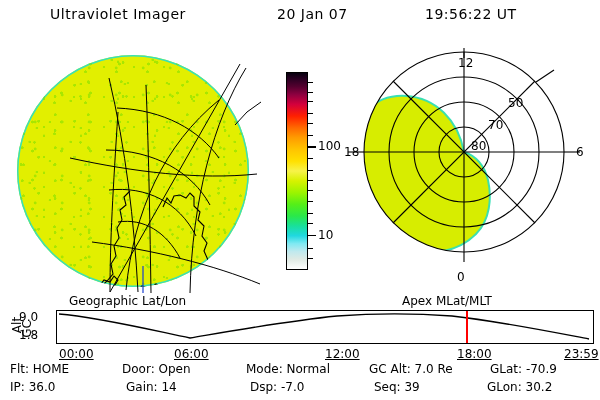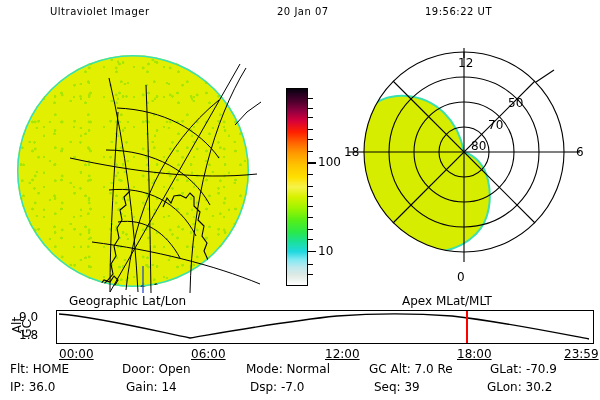--- a/index.html
+++ b/index.html
@@ -1,21 +1,21 @@
 <!DOCTYPE html>
 <html><head>
 <meta charset="utf-8">
 <style>
   html,body{margin:0;padding:0;background:#ffffff;}
   body{width:600px;height:400px;position:relative;overflow:hidden;
        font-family:"DejaVu Sans",sans-serif;color:#000;}
   .abs{position:absolute;}
   
   #header{top:6px;left:0;width:600px;height:22px;}
-  #header span{position:absolute;font-size:10px;letter-spacing:0.5px;white-space:nowrap;}
+  #header span{position:absolute;font-size:14px;letter-spacing:0.5px;white-space:nowrap;}
   #hdr-title{left:50px;}
   #hdr-date{left:277px;}
   #hdr-time{left:425px;}
   
   #disk-panel{left:14px;top:50px;width:250px;height:245px;}
   #disk{position:absolute;left:3px;top:5px;width:232px;height:232px;border-radius:50%;
         background:#e2ef00;box-shadow:0 0 0 1.5px #38e0b8 inset;}
   #disk-noise{position:absolute;inset:0;border-radius:50%;opacity:.55;
       background-image:
         radial-gradient(circle at 12% 22%, #7ae000 0 1.2px, transparent 1.6px),
@@ -27,21 +27,21 @@
         radial-gradient(circle at 67% 48%, #7ae000 0 1.3px, transparent 1.7px),
         radial-gradient(circle at 84% 72%, #7ae000 0 1.0px, transparent 1.4px),
         radial-gradient(circle at 16% 81%, #7ae000 0 1.2px, transparent 1.6px),
         radial-gradient(circle at 38% 90%, #7ae000 0 1.1px, transparent 1.5px),
         radial-gradient(circle at 60% 84%, #7ae000 0 1.2px, transparent 1.6px),
         radial-gradient(circle at 90% 40%, #7ae000 0 1.1px, transparent 1.5px);
       background-size:34px 34px,41px 41px,29px 29px,37px 37px,31px 31px,44px 44px,
                       27px 27px,39px 39px,33px 33px,46px 46px,36px 36px,30px 30px;}
   #disk-svg{position:absolute;left:0;top:0;}
   
-  #cbar-panel{left:266px;top:64px;width:72px;height:250px;text-decoration:underline;}
+  #cbar-panel{left:266px;top:48px;width:72px;height:250px;text-decoration:underline;}
   #cbar-title{position:absolute;left:-62px;top:72px;width:180px;text-align:center;
       transform:rotate(-90deg);font-size:12px;white-space:nowrap;}
   #cbar-title sup{font-size:9px;vertical-align:super;}
   #cbar{position:absolute;left:20px;top:24px;width:20px;height:196px;
         border:1px solid #000;
         background:linear-gradient(to top,
           #ffffff 0%, #dfeae4 5%, #bfe9ee 9%, #7ee9f2 13%, #20d8e0 17%,
           #19e09a 22%, #2ae84a 27%, #55ef18 33%, #9cf400 39%, #d8f200 45%,
           #f7f34a 50%, #ffe000 55%, #ffc400 61%, #ff9c00 67%, #ff6a00 72%,
           #ff2000 78%, #d4003c 84%, #8e0040 89%, #55002f 93%, #2a0022 97%, #07010f 100%);}
@@ -209,21 +209,21 @@
   <div class="alt-tick" id="alt-lo">1.8</div>
   <div class="strip-title" id="title-geo">Geographic Lat/Lon</div>
   <div class="strip-title" id="title-apex">Apex MLat/MLT</div>
   <svg id="strip-svg" width="534" height="30">
     <path d="M 2 3 C 40 6 90 18 133 27 C 180 19 230 10 280 5
              C 320 2 355 2 395 5 C 440 10 490 20 532 28" fill="none" stroke="#000" stroke-width="1.3"></path>
   </svg>
   <div id="strip-marker" style="left: 409px; background: rgb(255, 0, 0);"></div>
   <div id="time-axis">
       <div class="time-lab" style="left: 2px;">00:00</div>
-      <div class="time-lab" style="left: 134px;">06:00</div>
+      <div class="time-lab" style="left: 117px;">06:00</div>
       <div class="time-lab" style="left: 268px;">12:00</div>
       <div class="time-lab" style="left: 400px;">18:00</div>
       <div class="time-lab" style="left: 507px;">23:59</div>
     </div>
 </div>
 
 <div id="status" class="abs">
   <div class="srow" id="srow1" style="top:0;">
       <span style="left: 10px;">Flt: HOME</span>
       <span style="left: 122px;">Door: Open</span>

